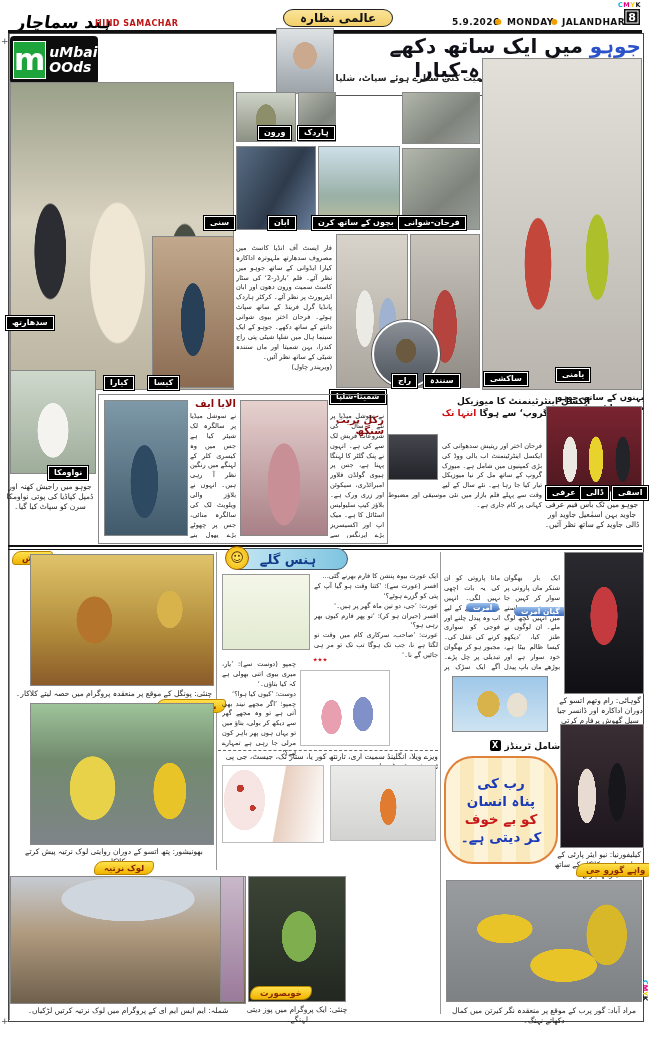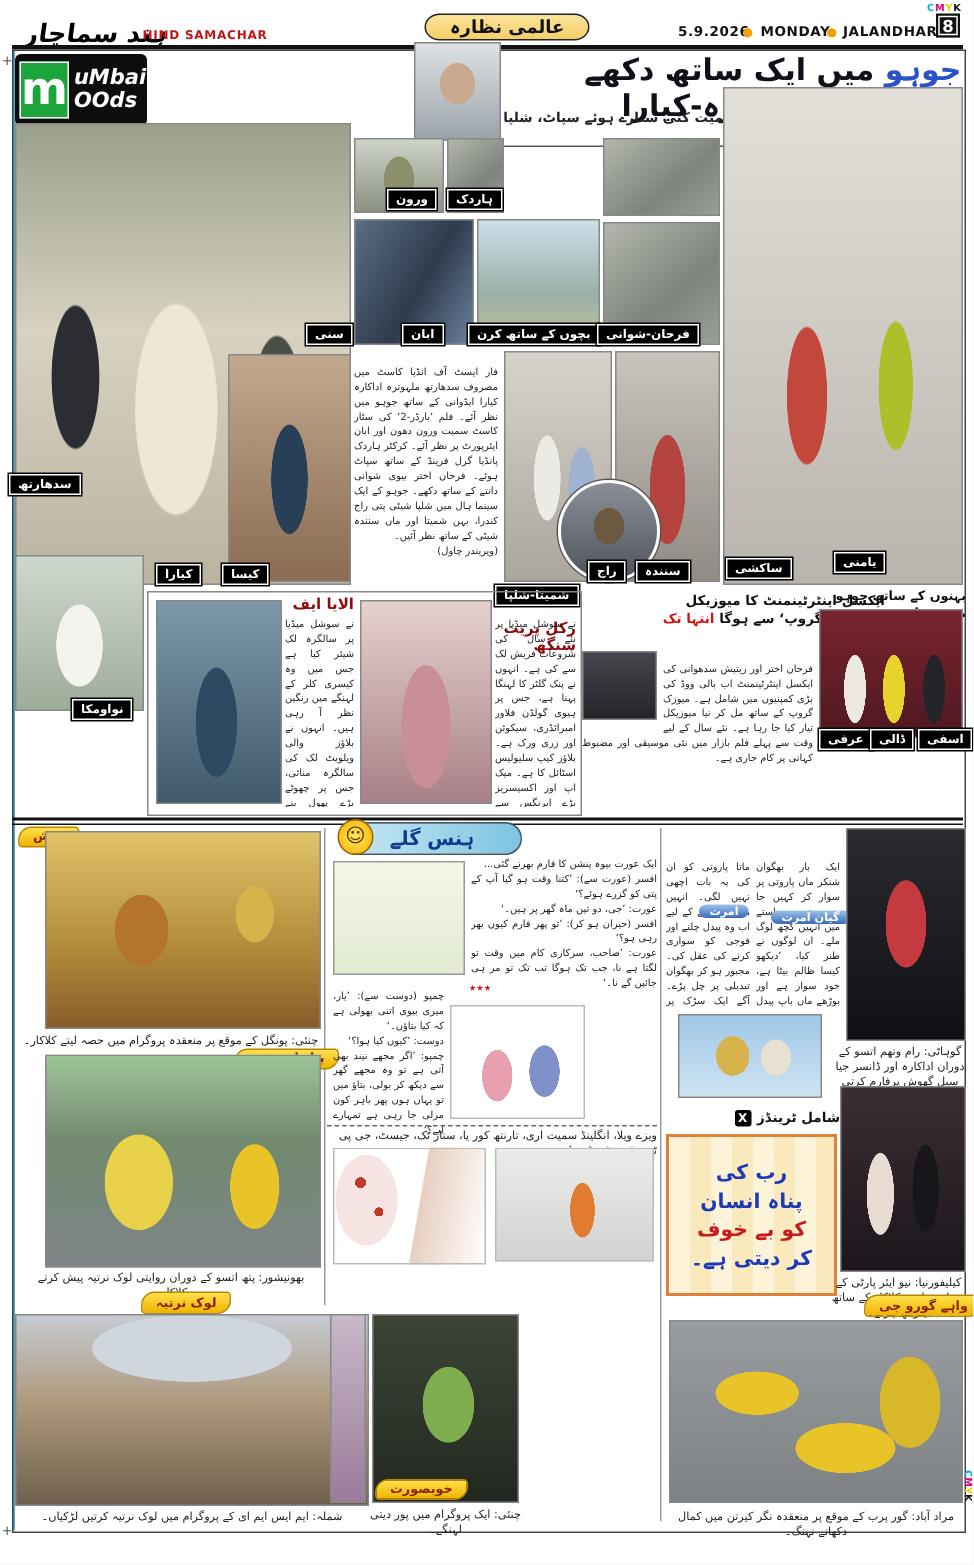--- a/index.html
+++ b/index.html
@@ -187,20 +187,21 @@
   <div class="chip rtl" style="left:298px;top:126px;">ہاردک</div>
   <div class="chip rtl" style="left:268px;top:216px;">ابان</div>
   <div class="chip rtl" style="left:312px;top:216px;">بچوں کے ساتھ کرن</div>
   <div class="chip rtl" style="left:398px;top:216px;">فرحان-شوانی</div>
   <div class="chip rtl" style="left:330px;top:390px;">شمیتا-شلپا</div>
   <div class="chip rtl" style="left:392px;top:374px;">راج</div>
   <div class="chip rtl" style="left:424px;top:374px;">سنندہ</div>
   <div class="chip rtl" style="left:484px;top:372px;">ساکشی</div>
   <div class="chip rtl" style="left:556px;top:368px;">یامنی</div>
   <div class="chip rtl" style="left:48px;top:466px;">نواومکا</div>
+  <div class="abs cap rtl" style="left:4px;top:482px;width:92px;">جوہو میں راجیش کھنہ اور ڈمپل کپاڈیا کی پوتی نواومکا سرن کو سپاٹ کیا گیا۔</div>
 
   <div class="abs" style="left:98px;top:394px;width:288px;height:148px;border:1px solid #888;"></div>
   <div class="abs ph ph-blue" style="left:104px;top:400px;width:84px;height:136px;"></div>
   <div class="abs mini-title rtl" style="left:190px;top:398px;width:46px;">الایا ایف</div>
   <div class="abs small rtl" style="left:190px;top:412px;width:46px;height:126px;overflow:hidden;">نے سوشل میڈیا پر سالگرہ لک شیئر کیا ہے جس میں وہ کیسری کلر کے لہنگے میں رنگین نظر آ رہی ہیں۔ انہوں نے بلاؤز والی ویلویٹ لک کی سالگرہ منائی، جس پر چھوٹے بڑے پھول بنے ہوئے ہیں۔ ساتھ ہی بیک گلیمر کے انداز میں بالوں کو اسٹائل کیا ہے۔</div>
   <div class="abs ph ph-pink" style="left:240px;top:400px;width:88px;height:136px;"></div>
   <div class="abs mini-title rtl" style="left:330px;top:414px;width:54px;">رکل پریت سنگھ</div>
   <div class="abs small rtl" style="left:330px;top:412px;width:54px;height:126px;overflow:hidden;">نے سوشل میڈیا پر نئے سال کی شروعات فریش لک سے کی ہے۔ انہوں نے پنک گلٹر کا لہنگا پہنا ہے، جس پر ہیوی گولڈن فلاور امبرائڈری، سیکوئن اور زری ورک ہے۔ بلاؤز کیپ سلیولیس اسٹائل کا ہے۔ میک اپ اور اکسیسریز بڑے ایرنگس سے میچنگ ہیں۔</div>
 
   <div class="abs art-title rtl" style="left:388px;top:396px;width:154px;margin-left:48px;">
@@ -213,20 +214,21 @@
   </div>
 
   <div class="abs urfi-head rtl" style="left:542px;top:392px;width:102px;">
     <span>بہنوں کے ساتھ جوہو میں سپاٹ ہوئیں</span>
     <span class="red">عرفی</span>
   </div>
   <div class="abs ph ph-urfi" style="left:546px;top:406px;width:96px;height:86px;"></div>
   <div class="chip rtl" style="left:546px;top:486px;">عرفی</div>
   <div class="chip rtl" style="left:580px;top:486px;">ڈالی</div>
   <div class="chip rtl" style="left:612px;top:486px;">اسفی</div>
+  <div class="abs cap rtl" style="left:540px;top:500px;width:104px;">جوہو میں ٹک باس فیم عرفی جاوید بہن اسمٰعیل جاوید اور ڈالی جاوید کے ساتھ نظر آئیں۔</div>
 
   <div class="abs rule" style="left:8px;top:545px;width:634px;height:2px;"></div>
   <div class="abs rule" style="left:8px;top:549px;width:634px;height:1px;"></div>
   <div class="abs vrule" style="left:216px;top:552px;height:318px;"></div>
   <div class="abs vrule" style="left:440px;top:552px;height:462px;"></div>
 
   <div class="ybadge rtl" style="left:12px;top:551px;">ویش</div>
   <div class="abs ph ph-vesh" style="left:30px;top:554px;width:184px;height:132px;"></div>
   <div class="abs cap rtl" style="left:14px;top:689px;width:200px;">چنئی: پونگل کے موقع پر منعقدہ پروگرام میں حصہ لیتے کلاکار۔</div>
   <div class="ybadge rtl" style="left:156px;top:699px;">بیل اور شیر</div>
@@ -268,21 +270,21 @@
   <div class="bbadge rtl" style="left:514px;top:607px;">گیان امرت</div>
   <div class="abs ph ph-deity" style="left:452px;top:676px;width:96px;height:56px;"></div>
 
   <div class="abs ph ph-dancer" style="left:564px;top:552px;width:80px;height:142px;"></div>
   <div class="abs cap rtl" style="left:554px;top:696px;width:92px;">گوہاٹی: رام وتھم اتسو کے دوران اداکارہ اور ڈانسر جیا سیل گھوش پرفارم کرتی ہوئیں۔</div>
 
   <div class="abs xtrend" style="left:444px;top:740px;width:116px;">
     <span>شامل ٹرینڈز</span>
     <span class="xbox">X</span>
   </div>
-  <div class="abs quote rtl" style="left:444px;top:756px;width:110px;height:104px;">
+  <div class="abs quote rtl" style="left:444px;top:756px;width:110px;height:104px;border-radius:29px;">
     <div class="q-blue">رب کی</div>
     <div class="q-blue">پناہ انسان</div>
     <div class="q-red">کو بے خوف</div>
     <div class="q-blue">کر دیتی ہے۔</div>
   </div>
   <div class="abs ph ph-hurley" style="left:560px;top:724px;width:84px;height:124px;"></div>
   <div class="abs cap rtl" style="left:552px;top:850px;width:94px;">کیلیفورنیا: نیو ایئر پارٹی کے دوران ساتھی کلاکار کے ساتھ ایلزبتھ ہرلے۔</div>
 
   <div class="ybadge rtl" style="left:576px;top:863px;">واہے گورو جی</div>
   <div class="abs ph ph-gatka" style="left:446px;top:880px;width:196px;height:122px;"></div>

